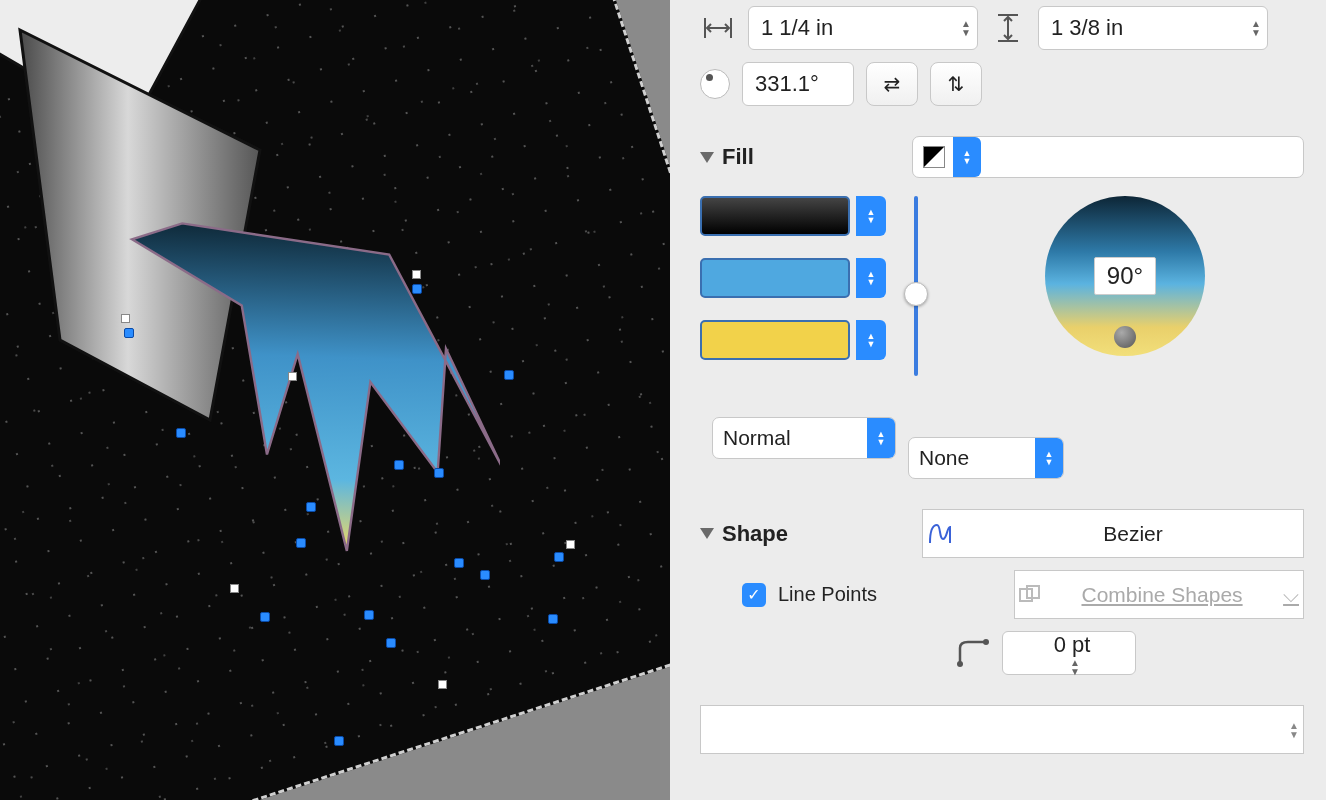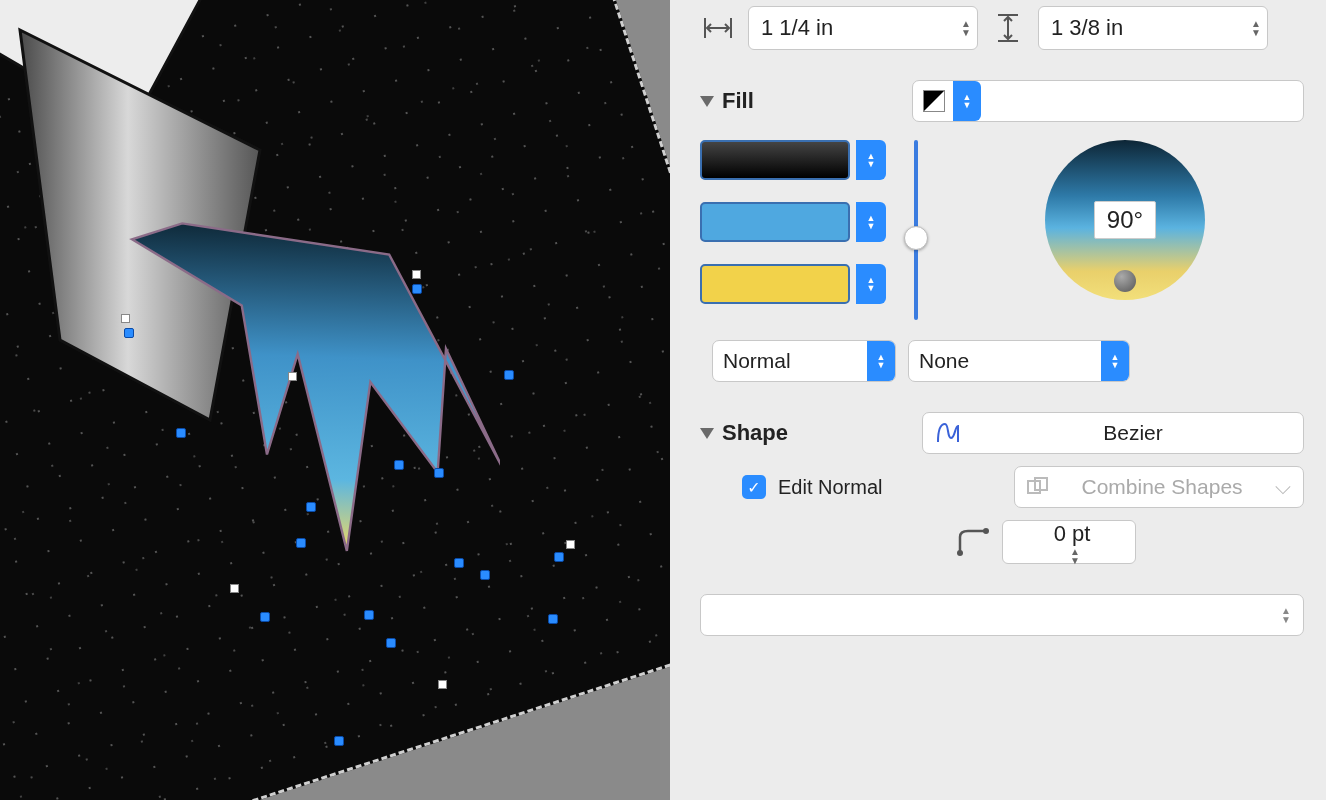--- a/index.html
+++ b/index.html
@@ -44,21 +44,21 @@
 .well-row .cap span { color:#fff; font-size:9px; line-height:8px; }
 
 .slider-track { width:4px; height:180px; background:#3a7ce0; border-radius:2px; position:relative; }
 .slider-knob { position:absolute; left:-10px; top:86px; width:24px; height:24px; border-radius:50%; background:#fff; border:1px solid #bbb; box-shadow:0 1px 3px rgba(0,0,0,.3); cursor:pointer; }
 
 .grad-circle { width:160px; height:160px; border-radius:50%; position:relative; background:linear-gradient(180deg,#0d2636 0%, #2e7aa8 35%, #5bb3e0 55%, #e9d06b 82%, #f2df7a 100%); display:flex; align-items:center; justify-content:center; }
 .grad-circle .bubble { position:absolute; bottom:8px; left:50%; transform:translateX(-50%); width:22px; height:22px; border-radius:50%; background:radial-gradient(circle at 35% 30%, #aaa, #555); }
 .grad-circle .angle-box { background:#fff; border:1px solid #ccc; padding:4px 12px; font-size:24px; border-radius:2px; }
 
 .chk { width:24px; height:24px; border-radius:5px; background:#2a8cff; color:#fff; display:flex; align-items:center; justify-content:center; font-size:16px; cursor:pointer; }
-.shape-combo { flex:1; background:#fff; border:1px solid #c8c8c8; border-radius:7px; height:42px; display:flex; align-items:center; padding:0 12px; font-size:21px; gap:14px; cursor:pointer; }
+.shape-combo { flex:1; background:#fff; border:1px solid #c8c8c8; border-radius:0; height:49px; display:flex; align-items:center; padding:0 4px; font-size:21px; gap:14px; cursor:pointer; }
 .disabled { color:#aaa; }
 .rot-indicator { width:30px; height:30px; border:1px solid #bbb; border-radius:50%; background:#fff; position:relative; }
 .rot-indicator::after { content:""; position:absolute; width:7px; height:7px; background:#555; border-radius:50%; left:5px; top:4px; }
 </style>
 </head>
 <body>
 
 <div class="canvas-area">
   <div class="starfield"></div>
   <svg class="rocket" viewBox="0 0 700 900">
@@ -129,20 +129,28 @@
     </div>
     <div class="field" style="width:230px;">
       <span class="val">1 3/8 in</span>
       <div class="stepper">
           <span>▲</span>
           <span>▼</span>
         </div>
     </div>
   </div>
 
+  <div class="row">
+    <div class="rot-indicator"></div>
+    <div class="field" style="width:112px;">
+      <span class="val">331.1°</span>
+    </div>
+    <div class="icon-btn">⇄</div>
+    <div class="icon-btn">⇅</div>
+  </div>
 
   <div class="section">
     <div class="row" style="align-items:center;margin-top:12px;">
       <div class="section-head" style="flex:0 0 200px;">
         <span class="tri"></span>
         <span>Fill</span>
       </div>
       <div class="combo" style="flex:1;">
         <div style="width:22px;height:22px;background:linear-gradient(135deg,#000 0%,#000 48%,#fff 52%,#fff 100%);border:1px solid #888;margin-right:8px;"></div>
         <div class="combo-arrows">
@@ -188,21 +196,21 @@
     </div>
 
     <div class="row" style="margin-top:14px;padding-left:12px;">
       <div class="combo" style="width:184px;">
         <span class="txt">Normal</span>
         <div class="combo-arrows">
             <span>▲</span>
             <span>▼</span>
           </div>
       </div>
-      <div class="combo" style="width:222px;">
+      <div class="combo" style="width:156px;margin-top:41px;">
         <span class="txt">None</span>
         <div class="combo-arrows">
             <span>▲</span>
             <span>▼</span>
           </div>
       </div>
     </div>
   </div>
 
   <div class="section">
@@ -215,23 +223,23 @@
         <svg width="26" height="22" viewBox="0 0 26 22">
             <path d="M3 20 C3 6 6 2 10 2 C14 2 12 16 16 16 C20 16 20 4 23 4 L23 20" stroke="#3a62d8" stroke-width="2" fill="none"></path>
           </svg>
         <span style="flex:1;text-align:center;">Bezier</span>
       </div>
     </div>
 
     <div class="row" style="margin-top:10px;">
       <div style="width:30px;"></div>
       <div class="chk">✓</div>
-      <span>Edit Normal</span>
+      <span>Line Points</span>
       <div style="flex:1;"></div>
-      <div class="shape-combo disabled" style="flex:0 0 290px;">
+      <div class="shape-combo disabled" style="flex:0 0 290px;text-decoration:underline;">
         <svg width="22" height="20" viewBox="0 0 22 20">
             <rect x="1" y="4" width="12" height="12" fill="none" stroke="#bbb" stroke-width="2"></rect>
             <rect x="8" y="1" width="12" height="12" fill="none" stroke="#bbb" stroke-width="2"></rect>
           </svg>
         <span style="flex:1;text-align:center;">Combine Shapes</span>
         <span style="color:#bbb;">⌵</span>
       </div>
     </div>
 
     <div class="row" style="margin-top:12px; justify-content:flex-end; padding-right:168px;">

